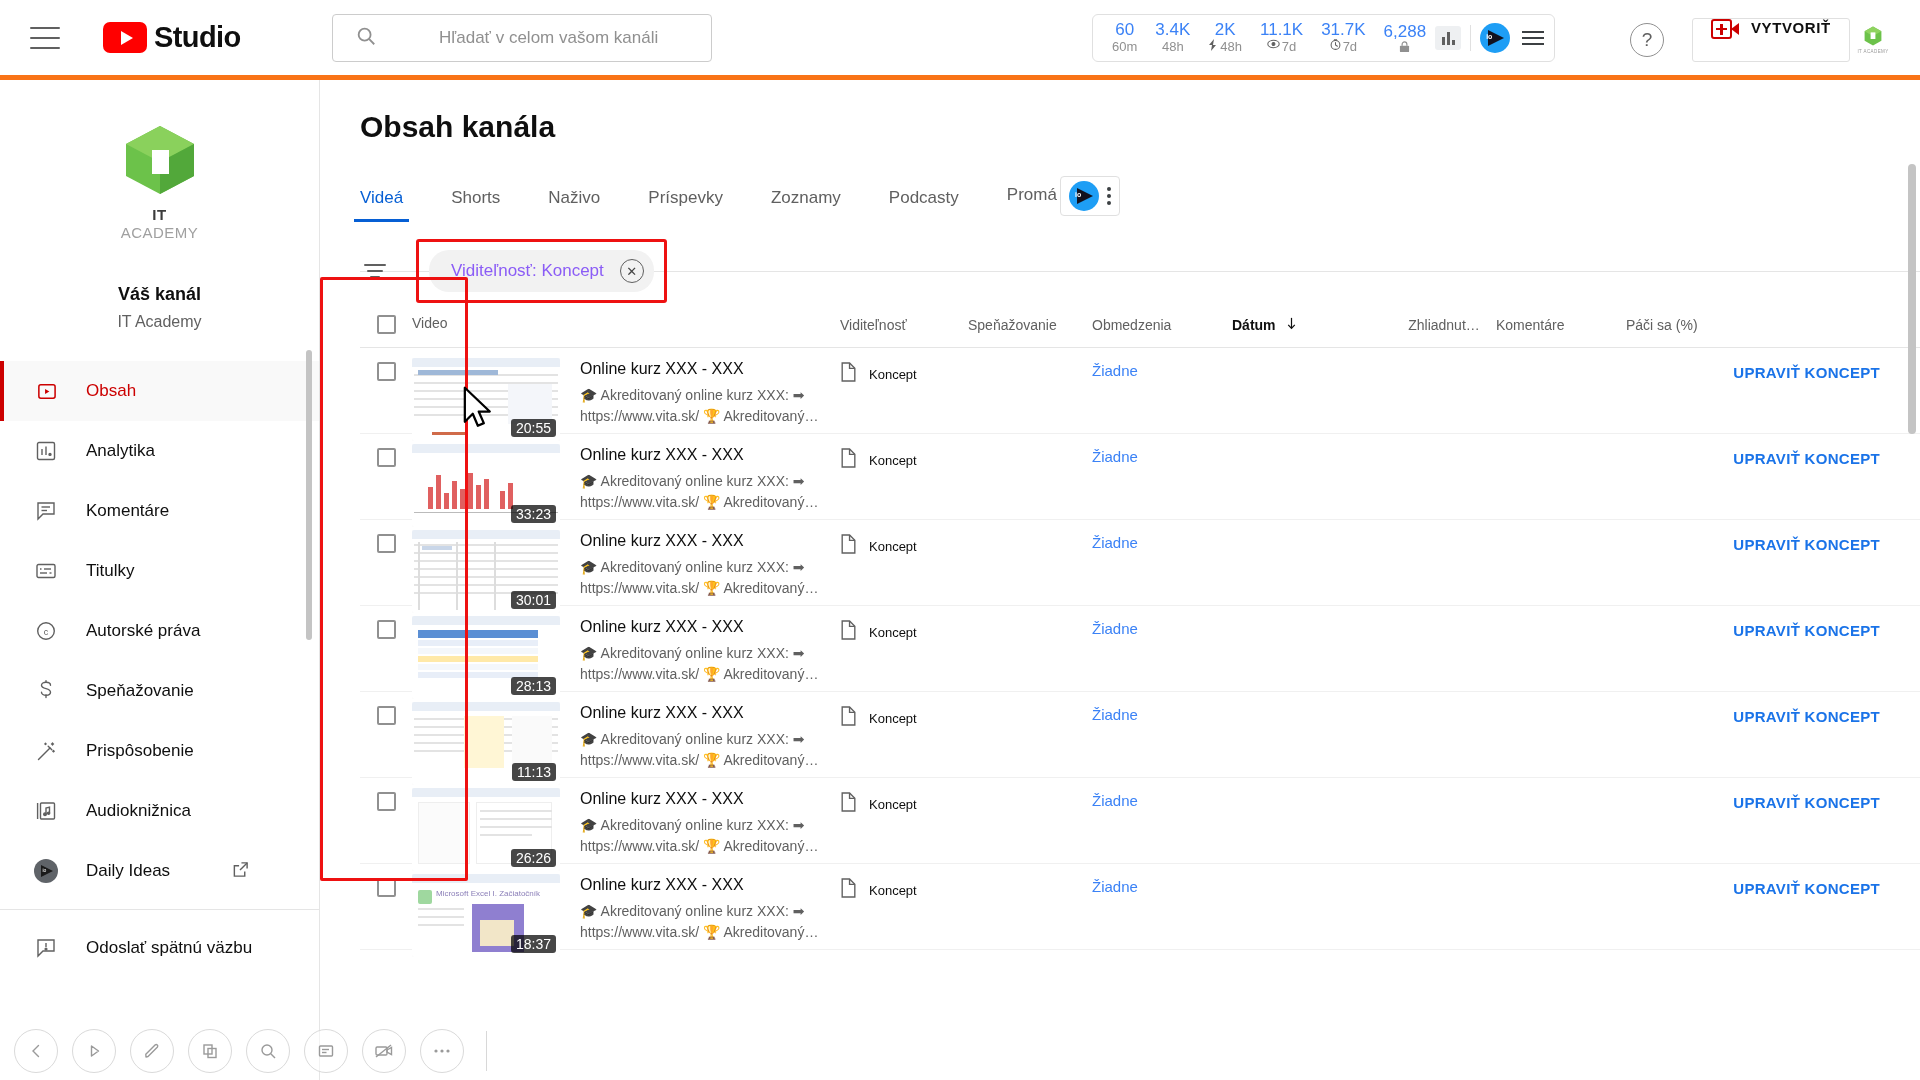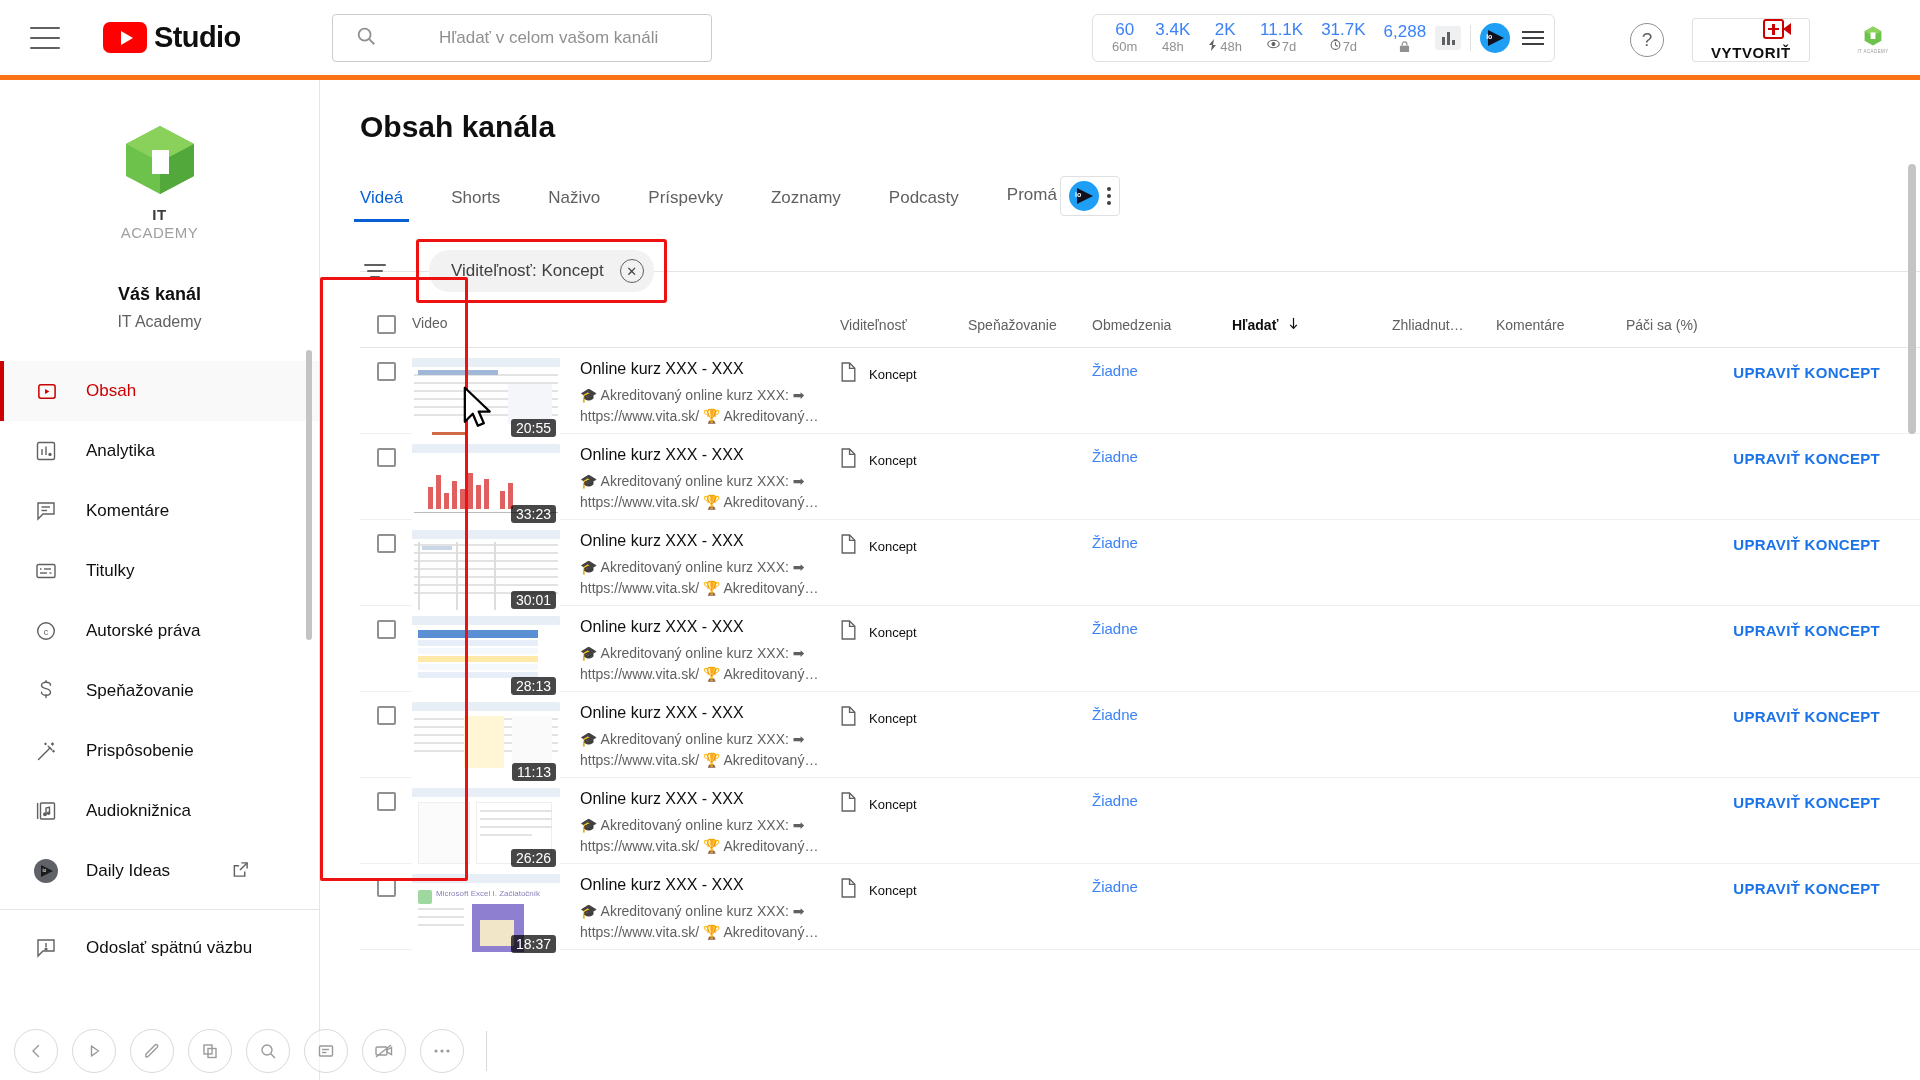--- a/index.html
+++ b/index.html
@@ -102,22 +102,22 @@
   .help-btn {
     position: absolute; left: 1630px; top: 23px;
     width: 34px; height: 34px; border-radius: 50%; border: 1.5px solid #909090;
     display: flex; align-items: center; justify-content: center;
     font-size: 19px; color: #606060; cursor: pointer;
   }
   .create-btn {
     position: absolute; left: 1692px; top: 18px;
     height: 44px; padding: 0 18px;
     border: 1px solid #e0e0e0; border-radius: 3px;
-    display: flex; align-items: flex-end; gap: 12px;
-    background: #fff; cursor: pointer; flex-direction: column;
+    display: flex; align-items: flex-start; gap: 12px;
+    background: #fff; cursor: pointer;
   }
   .cam-icon { position: relative; width: 28px; height: 20px; }
   .cam-body {
     position: absolute; left: 0; top: 0; width: 21px; height: 20px;
     border: 2.2px solid #cc0000; border-radius: 3px;
     display: flex; align-items: center; justify-content: center;
   }
   .cam-body .plus-h { position: absolute; width: 11px; height: 2.4px; background: #cc0000; }
   .cam-body .plus-v { position: absolute; width: 2.4px; height: 11px; background: #cc0000; }
   .cam-lens {
@@ -214,21 +214,21 @@
   .filter-ico i:nth-child(2){ width: 16px; margin-left:3px; }
   .filter-ico i:nth-child(3){ width: 10px; margin-left:6px; }
   .chip-highlight {
     margin-left: 22px; border: 3px solid #ee1111; border-radius: 3px;
     padding: 8px 10px; display: flex; align-items: center;
   }
   .chip {
     background: #f2f2f2; border-radius: 20px; height: 42px;
     display: flex; align-items: center; padding: 0 10px 0 22px; cursor: pointer;
   }
-  .chip-label { font-size: 17px; color: #404040; }
+  .chip-label { font-size: 17px; color: #8b5cf6; }
   .chip-x {
     margin-left: 16px; width: 24px; height: 24px; border-radius: 50%;
     border: 1.4px solid #606060; display: flex; align-items: center; justify-content: center;
     font-size: 13px; color: #444; cursor: pointer; line-height: 1;
   }
 
   
   .tbl { margin-left: 40px; width: 1560px; }
   .thead {
     display: flex; align-items: center; height: 50px;
@@ -241,21 +241,21 @@
   .c-check { width: 52px; flex: none; display: flex; justify-content: center; padding-top: 4px; }
   .cb {
     width: 19px; height: 19px; border: 2px solid #909090; border-radius: 2px;
     cursor: pointer; background: #fff;
   }
   .c-video { width: 428px; flex: none; display: flex; }
   .c-vis { width: 128px; flex: none; display: flex; align-items: center; gap: 12px; padding-top: 4px; }
   .c-mon { width: 124px; flex: none; padding-top: 4px; }
   .c-restr { width: 140px; flex: none; padding-top: 4px; font-size: 15px; color: #3b82f6; }
   .c-date { width: 160px; flex: none; padding-top: 4px; }
-  .c-views { width: 104px; flex: none; padding-top: 4px; }
+  .c-views { width: 104px; flex: none; padding-top: 4px; text-align: center; }
   .c-comm { width: 130px; flex: none; padding-top: 4px; }
   .c-likes { width: 128px; flex: none; padding-top: 4px; text-align: left; }
 
   .thead .c-date { font-weight: bold; color: #0f0f0f; display: flex; align-items: center; gap: 8px; }
 
   .thumb-cell { width: 168px; flex: none; position: relative; }
   .thumb {
     width: 148px; height: 83px; background: #f0f0f0; border-radius: 2px;
     overflow: hidden; position: relative; cursor: pointer;
   }
@@ -636,21 +636,21 @@
   <div class="tbl">
     <div class="thead">
       <div class="c-check">
         <span class="cb"></span>
       </div>
       <div class="c-video">Video</div>
       <div class="c-vis">Viditeľnosť</div>
       <div class="c-mon">Speňažovanie</div>
       <div class="c-restr" style="font-size:14px;color:#606060">Obmedzenia</div>
       <div class="c-date">
-        <span>Hľadať</span>
+        <span>Dátum</span>
         <span>
           <svg width="15" height="15" viewBox="0 0 16 16" fill="none" stroke="#0f0f0f" stroke-width="1.3">
               <line x1="8" y1="2" x2="8" y2="13"></line>
               <path d="M4.5 9.5L8 13.2l3.5-3.7"></path>
             </svg>
         </span>
       </div>
       <div class="c-views">Zhliadnut…</div>
       <div class="c-comm">Komentáre</div>
       <div class="c-likes">Páči sa (%)</div>

